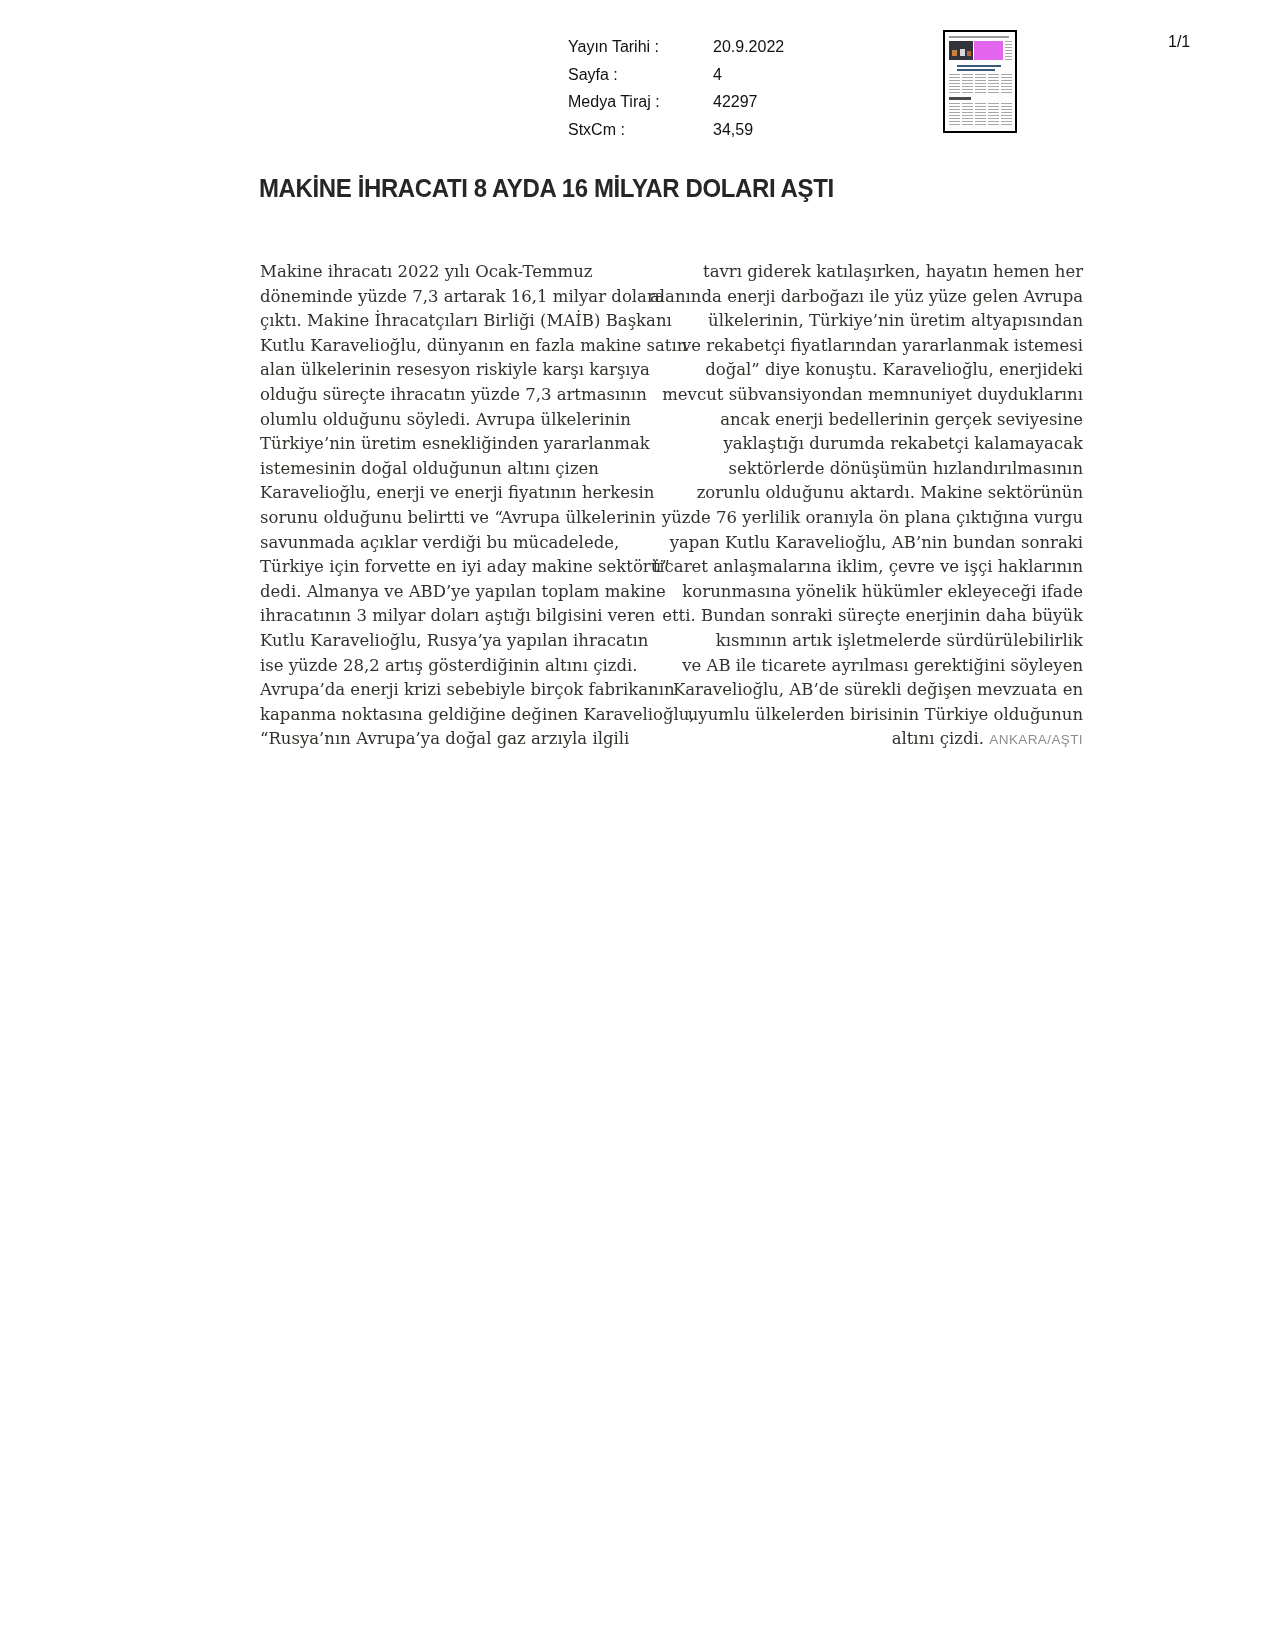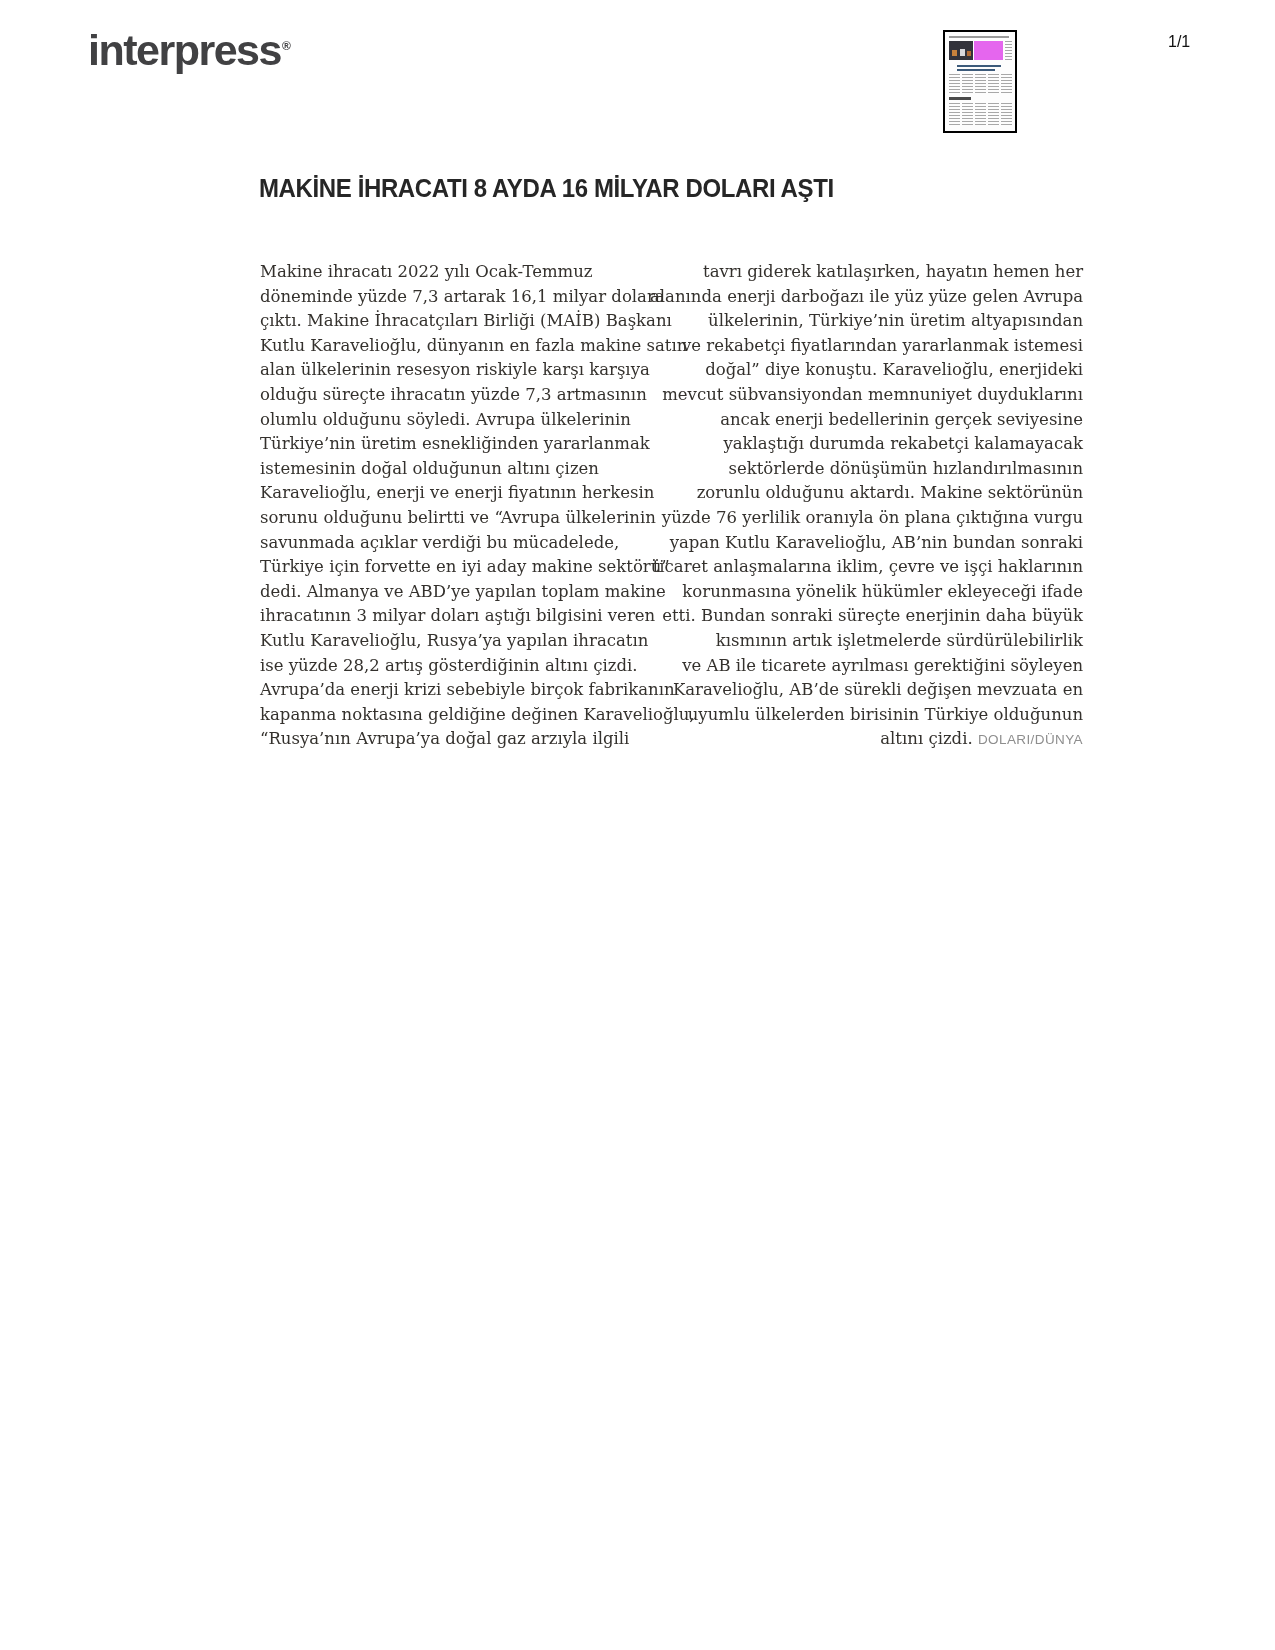--- a/index.html
+++ b/index.html
@@ -88,23 +88,40 @@
     font-family: "Liberation Sans", sans-serif;
     font-size: 13.5px; color: #8e8e8e; letter-spacing: 0.4px;
     white-space: normal;
   }
 </style>
 </head>
 <body>
 
 <div class="page">
 
-  <div class="logo" style="color: rgb(65, 65, 67);"><span>interpress</span><span class="tm">®</span></div>
 
 
+  <div class="meta">
+    <div class="meta-row">
+      <span class="meta-label">Yayın Tarihi :</span>
+      <span class="meta-value">20.9.2022</span>
+    </div>
+    <div class="meta-row">
+      <span class="meta-label">Sayfa :</span>
+      <span class="meta-value">4</span>
+    </div>
+    <div class="meta-row">
+      <span class="meta-label">Medya Tiraj :</span>
+      <span class="meta-value">42297</span>
+    </div>
+    <div class="meta-row">
+      <span class="meta-label">StxCm :</span>
+      <span class="meta-value">34,59</span>
+    </div>
+  </div>
 
   <div class="thumb">
     <div class="t-masthead"></div>
     <div class="t-photo">
       <div class="t-photo-a"></div>
       <div class="t-photo-b"></div>
       <div class="t-photo-c"></div>
     </div>
     <div class="t-highlight" style="background-color: rgb(229, 102, 238);"></div>
     <div class="t-sidecol minilines"></div>
@@ -160,15 +177,15 @@
 zorunlu olduğunu aktardı. Makine sektörünün
 yüzde 76 yerlilik oranıyla ön plana çıktığına vurgu
 yapan Kutlu Karavelioğlu, AB’nin bundan sonraki
 ticaret anlaşmalarına iklim, çevre ve işçi haklarının
 korunmasına yönelik hükümler ekleyeceği ifade
 etti. Bundan sonraki süreçte enerjinin daha büyük
 kısmının artık işletmelerde sürdürülebilirlik
 ve AB ile ticarete ayrılması gerektiğini söyleyen
 Karavelioğlu, AB’de sürekli değişen mevzuata en
 uyumlu ülkelerden birisinin Türkiye olduğunun
-altını çizdi. </span><span class="source-tag">DOLARI/DÜNYA</span></div>
+altını çizdi. </span><span class="source-tag">ANKARA/AŞTI</span></div>
 
 </div>
 
 </body></html>

